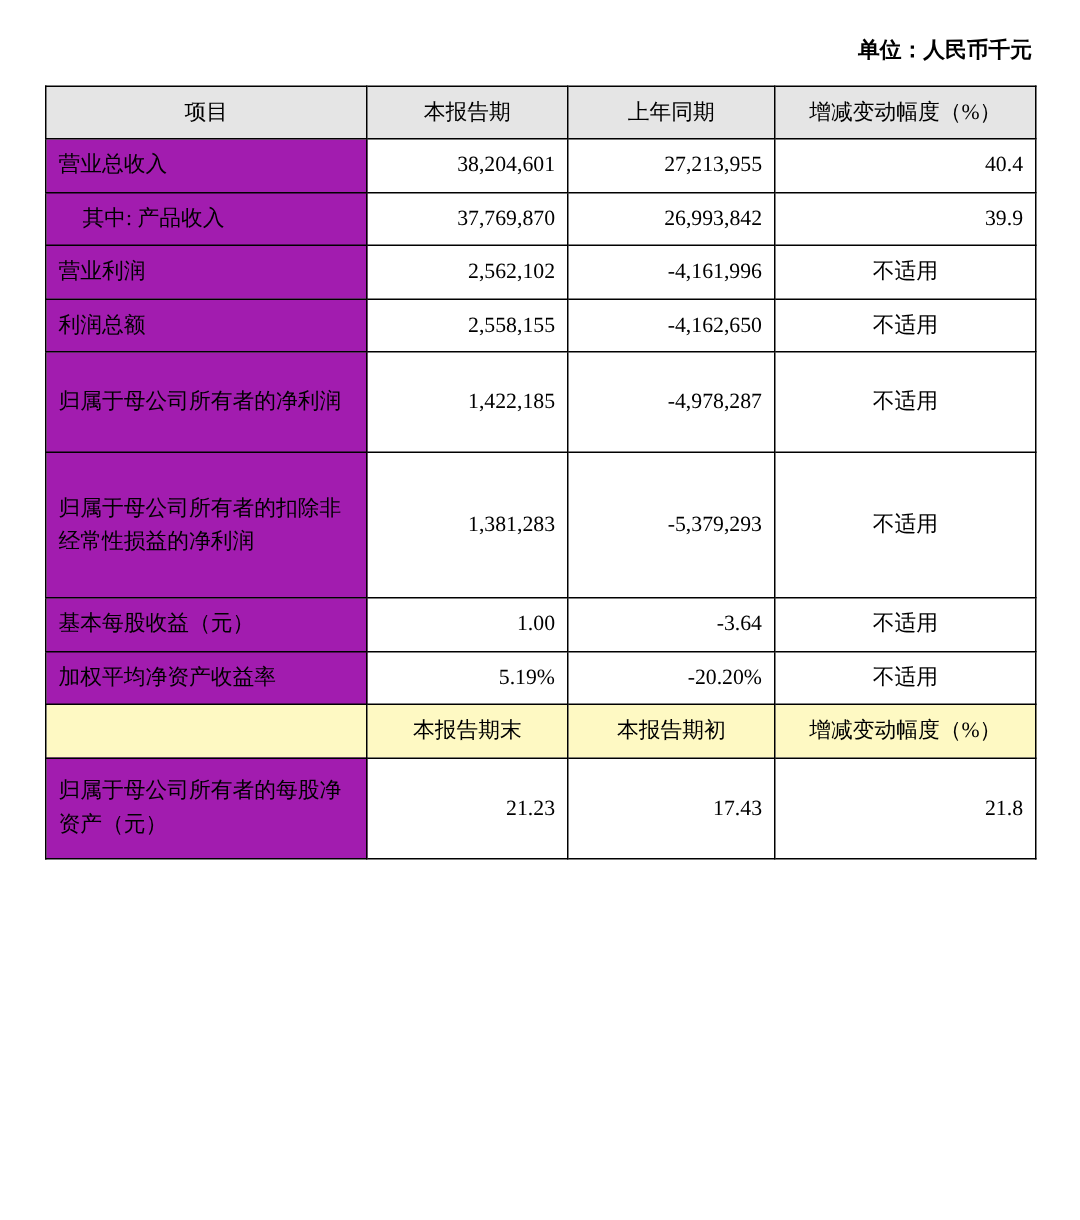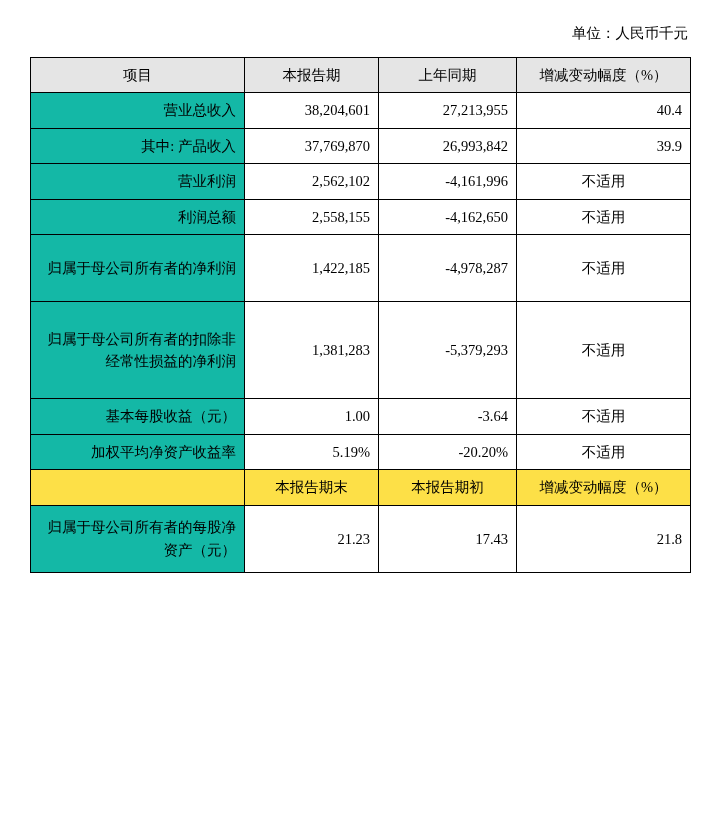--- a/index.html
+++ b/index.html
@@ -28,20 +28,21 @@
     margin: 8px 0 0 0;
     padding-top: 6px;
     line-height: 1.5;
   }
   .unit-line {
     text-align: right;
     font-size: 14.5px;
     margin-top: 24px;
     margin-bottom: 14px;
     padding-right: 2px;
+    font-weight: bold;
   }
   table.fin {
     border-collapse: collapse;
     width: 660px;
     table-layout: fixed;
     font-size: 14.5px;
   }
   table.fin td, table.fin th {
     border: 1px solid #000000;
     padding: 6px 8px;
@@ -53,25 +54,25 @@
   col.c1 { width: 134px; }
   col.c2 { width: 138px; }
   col.c3 { width: 174px; }
 
   .hdr td {
     text-align: center;
     background: #e5e5e5;
   }
   .hdr-sub td {
     text-align: center;
-    background: #fde047;
+    background: #fef9c3;
   }
   .lbl {
-    text-align: right;
-    background: #14b8a6;
+    text-align: left;
+    background: #a21caf;
   }
   .lbl.indent {
     padding-left: 24px;
   }
   .num {
     text-align: right;
   }
   .na {
     text-align: center;
   }

